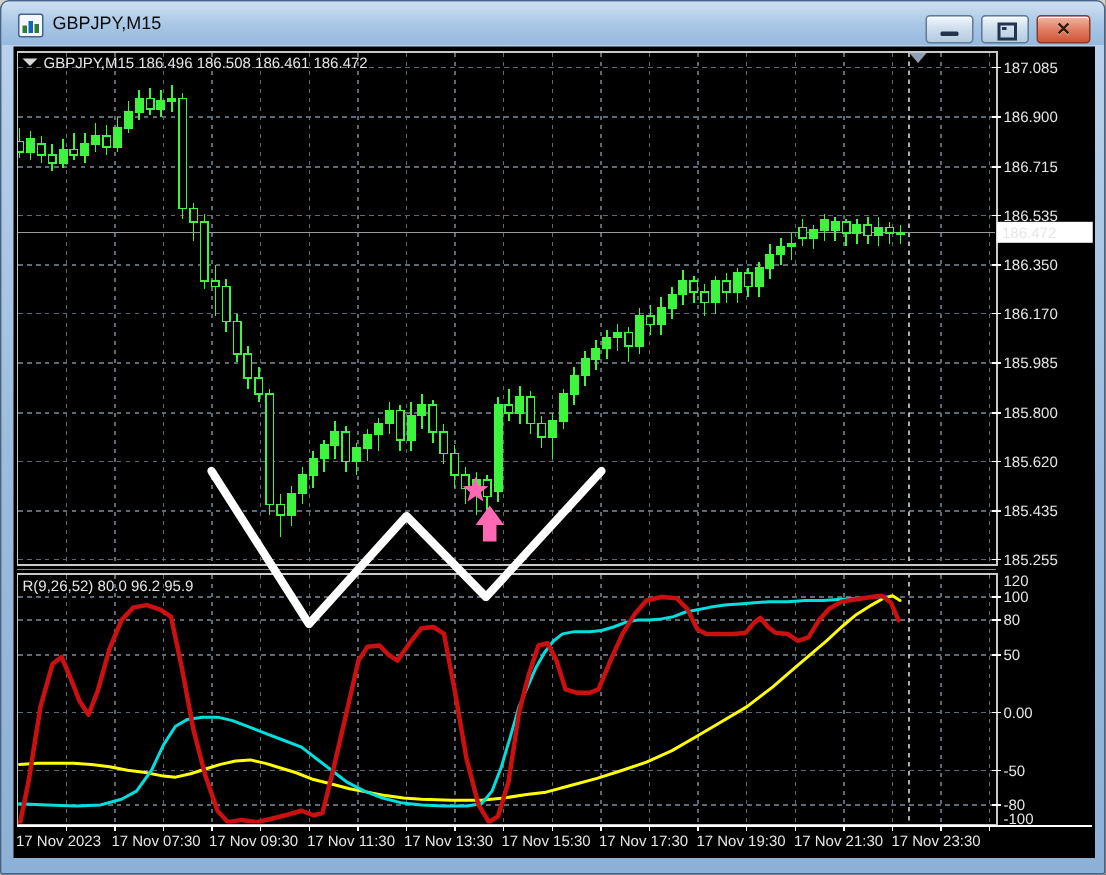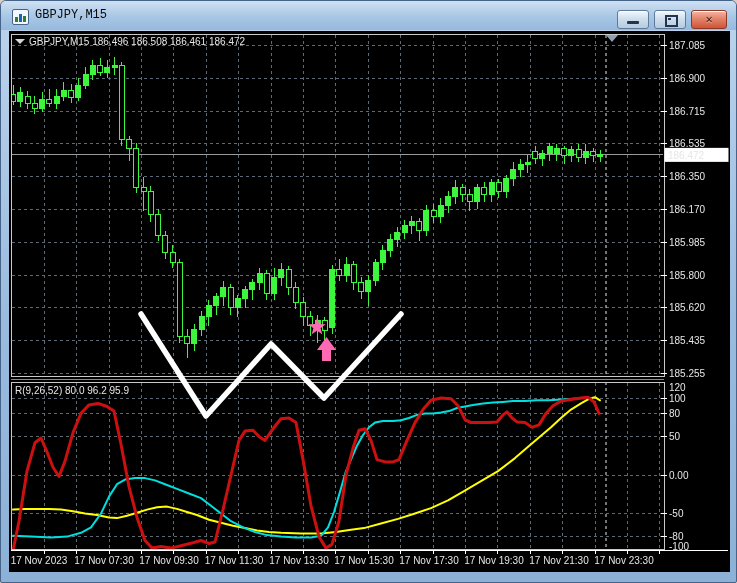--- a/index.html
+++ b/index.html
@@ -1,21 +1,21 @@
 <!DOCTYPE html>
 <html><head>
 <meta charset="utf-8">
 <style>
   html,body{margin:0;padding:0;background:#d4d0c8;}
   body{width:737px;height:583px;font-family:"Liberation Sans",sans-serif;}
   .window{position:absolute;left:0;top:0;width:735px;height:581px;
     background:linear-gradient(#bdd4ec,#9abbde 55%,#8db1d6);
     border:1px solid #46638a;border-radius:6px 6px 2px 2px;overflow:hidden;}
   .titlebar{position:absolute;left:0;top:0;right:0;height:29px;
-    background:linear-gradient(#cfe0f2,#aac8e6 50%,#96b9dd);font-family:Liberation Mono, monospace;}
+    background:linear-gradient(#cfe0f2,#aac8e6 50%,#96b9dd);}
   .title-icon{position:absolute;left:11px;top:8px;width:15px;height:14px;
     background:#f4f8fc;border:1px solid #46638a;border-radius:2px;}
   .title-icon .bar1,.title-icon .bar2,.title-icon .bar3{position:absolute;bottom:2px;width:3px;background:#2e7d32;}
   .title-icon .bar1{left:2px;height:5px;}
   .title-icon .bar2{left:6px;height:8px;background:#1565c0;}
   .title-icon .bar3{left:10px;height:6px;}
   .title-text{position:absolute;left:34px;top:7px;font-size:12px;color:#0a0a0a;}
   .controls{position:absolute;right:9px;top:9px;display:flex;gap:5px;}
   .tb-btn{position:relative;width:30px;height:17px;border:1px solid #5f7globals9a;border-radius:3px;cursor:default;}
   .tb-btn{border:1px solid #5f7a9a;background:linear-gradient(#f3f8fd,#cfdfee 45%,#b4cbdf);box-shadow:inset 0 1px 0 rgba(255,255,255,.9);}

